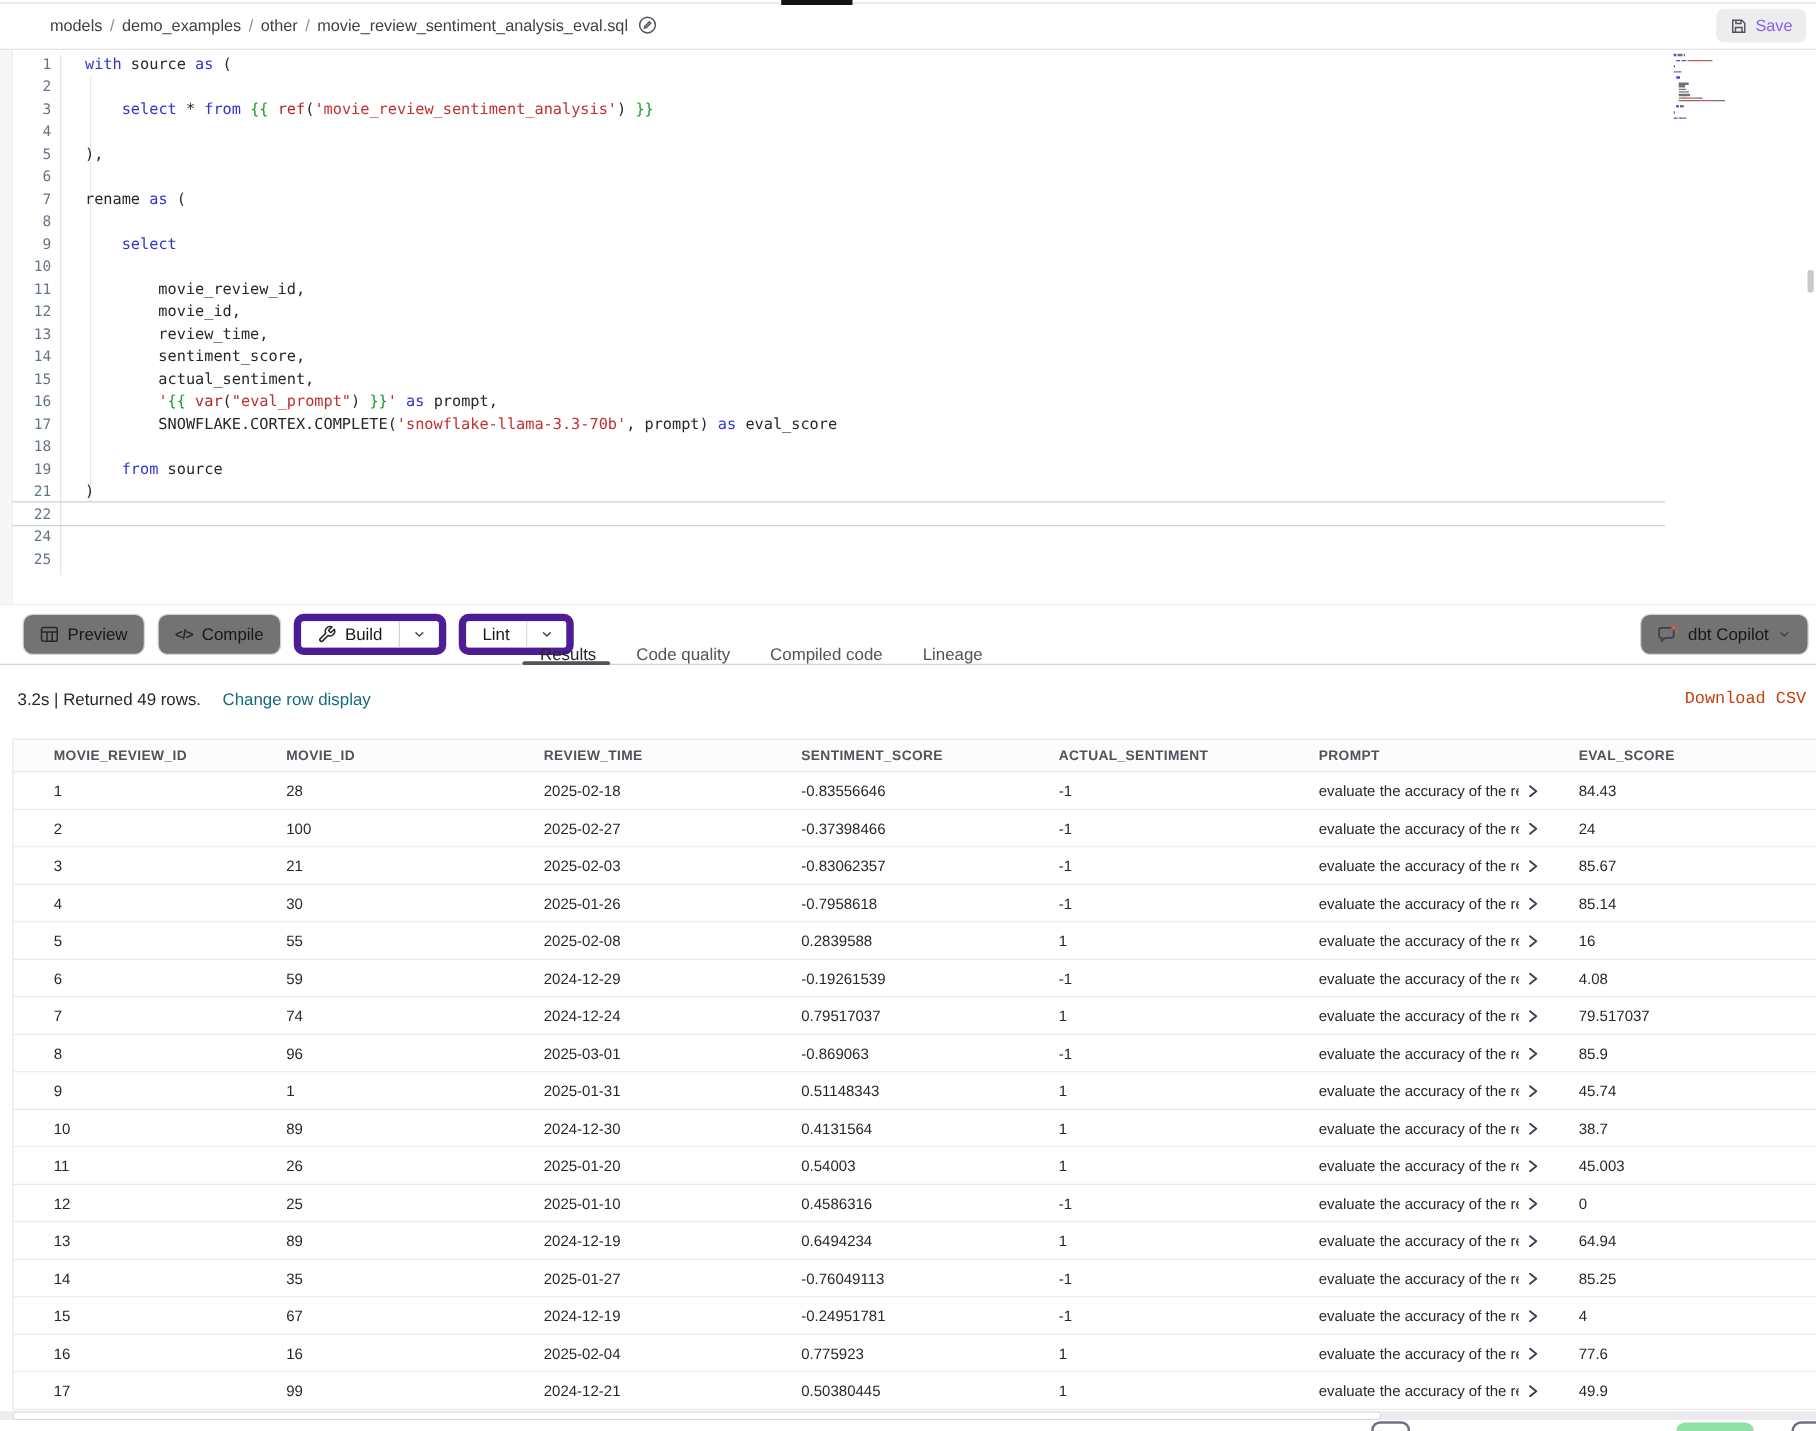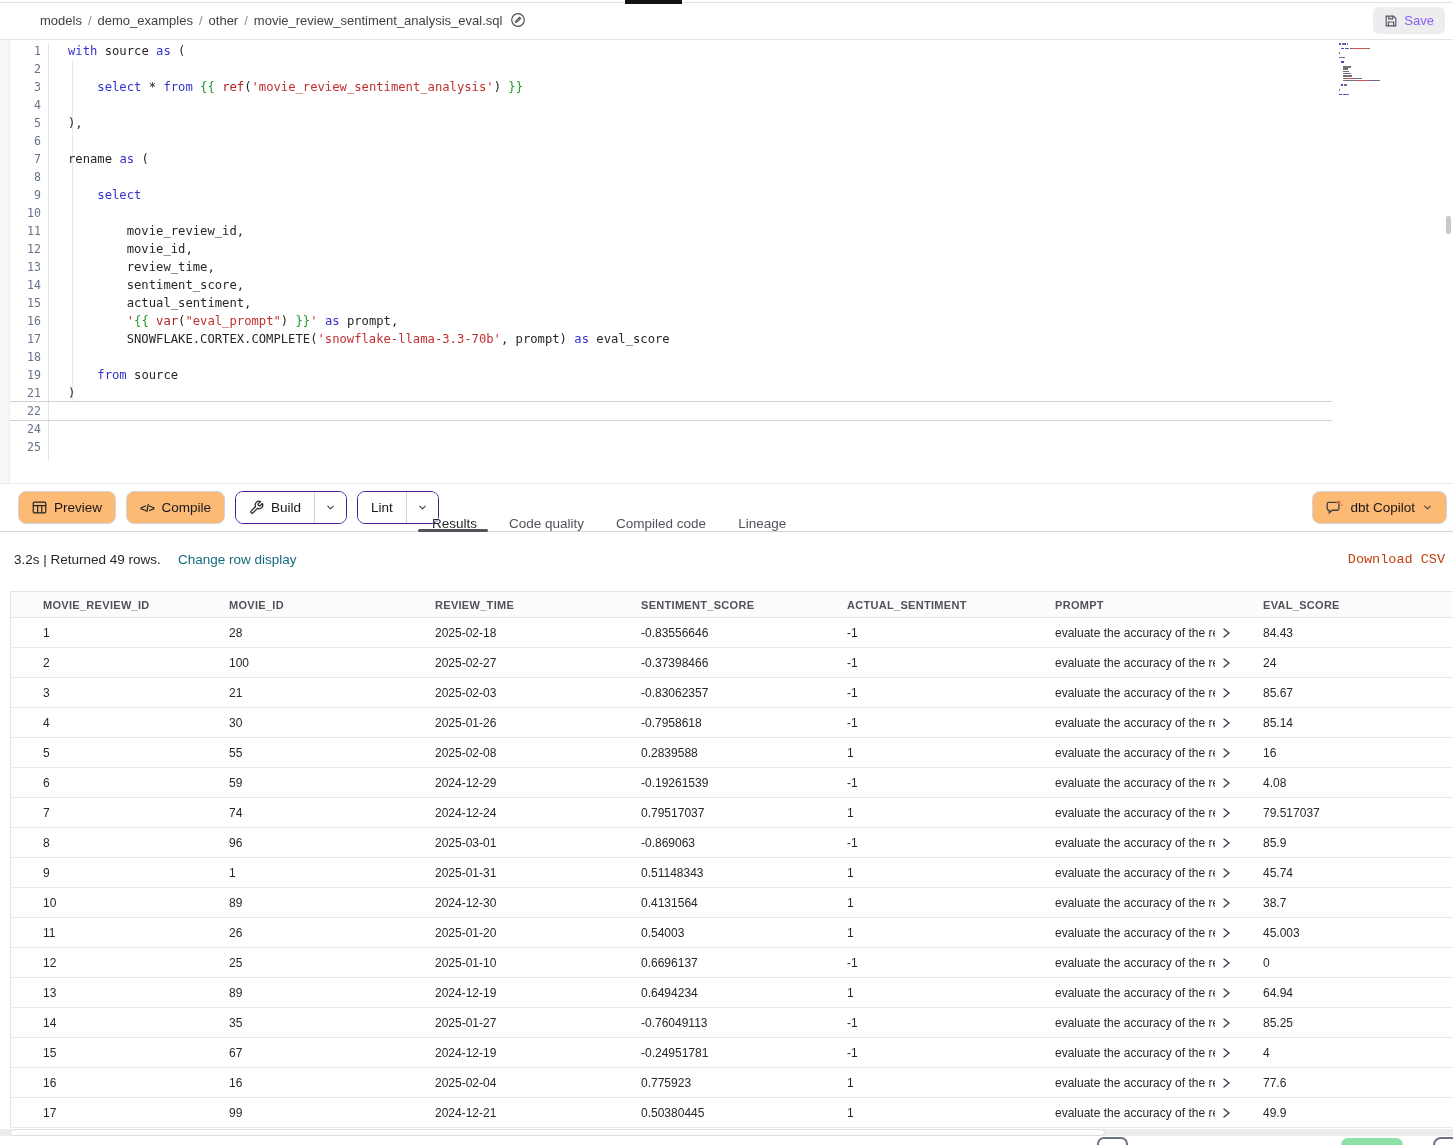--- a/index.html
+++ b/index.html
@@ -33,22 +33,22 @@
   .tok-fn{color:#b32424;}
   .tok-str{color:#c03030;}
   .tok-pl{color:#27272a;}
   #minimap{position:absolute;right:21px;top:0;width:97px;height:58px;z-index:3;}
   .mm-bar{position:absolute;height:1.6px;}
   #vthumb{position:absolute;right:2px;top:176px;width:5px;height:18px;background:#c9c9cd;border-radius:2px;}
   
   #toolbar{position:absolute;left:0;top:483px;width:1453px;height:49px;background:#fff;border-top:1px solid #ececee;border-bottom:1px solid #d4d4d8;box-sizing:border-box;z-index:5;}
   #actionbtns{position:absolute;left:18px;top:7px;display:flex;gap:10px;}
   .btn{height:33px;display:inline-flex;align-items:center;gap:7px;padding:0 13px;border:1px solid #d1d5db;border-radius:8px;
-    background:#fdba74;color:#18181b;font-size:13.5px;font-weight:500;font-family:inherit;cursor:pointer;justify-content:flex-end;}
-  .splitbtn{display:inline-flex;border:1px solid #4c1d95;border-radius:8px;height:33px;box-sizing:border-box;background:#fff;overflow:hidden;}
+    background:#737373;color:#18181b;font-size:13.5px;font-weight:500;font-family:inherit;cursor:pointer;justify-content:flex-end;}
+  .splitbtn{display:inline-flex;border:6px solid #4c1d95;border-radius:8px;height:33px;box-sizing:border-box;background:#fff;overflow:hidden;}
   .splitbtn .main{display:inline-flex;align-items:center;gap:7px;padding:0 13px;font-size:13.5px;font-weight:500;color:#18181b;
     border:none;border-right:1px solid #d1d5db;height:100%;background:#fff;font-family:inherit;cursor:pointer;}
   .splitbtn .dd{width:31px;display:flex;align-items:center;justify-content:center;border:none;background:#fff;cursor:pointer;}
   .code-glyph{font-size:11px;font-weight:700;color:#27272a;letter-spacing:-0.5px;}
   #tabs{position:absolute;left:432px;top:0;height:47px;display:flex;align-items:flex-end;gap:32px;font-size:13.5px;color:#52525b;}
   .tab{cursor:pointer;white-space:nowrap;}
   .tab.active{color:#27272a;font-weight:500;}
   #tab-underline{position:absolute;left:418px;top:45px;width:70px;height:3px;background:#52525b;border-radius:2px;}
   #copilot{position:absolute;right:6px;top:7px;}
   
@@ -514,21 +514,21 @@
               <polyline points="1,1 6,5 1,9"></polyline>
             </svg>
           </span>
         </div>
         <div class="td" style="width: 223px;">45.003</div>
       </div>
       <div class="tr">
         <div class="td" style="width: 186px;">12</div>
         <div class="td" style="width: 206px;">25</div>
         <div class="td" style="width: 206px;">2025-01-10</div>
-        <div class="td" style="width: 206px;">0.6696137</div>
+        <div class="td" style="width: 206px;">0.4586316</div>
         <div class="td" style="width: 208px;">-1</div>
         <div class="td prompt-cell" style="width: 208px;">
           <span>evaluate the accuracy of the res…</span>
           <span class="prompt-chevron">
             <svg width="8" height="10" viewBox="0 0 8 10" fill="none" stroke="#374151" stroke-width="1.5" stroke-linecap="round" stroke-linejoin="round">
               <polyline points="1,1 6,5 1,9"></polyline>
             </svg>
           </span>
         </div>
         <div class="td" style="width: 223px;">0</div>

